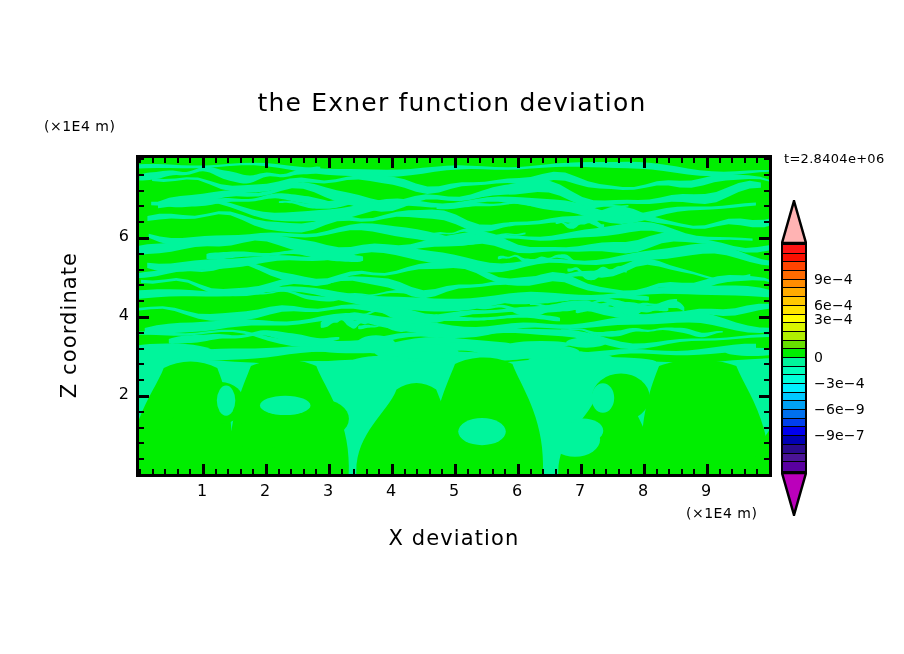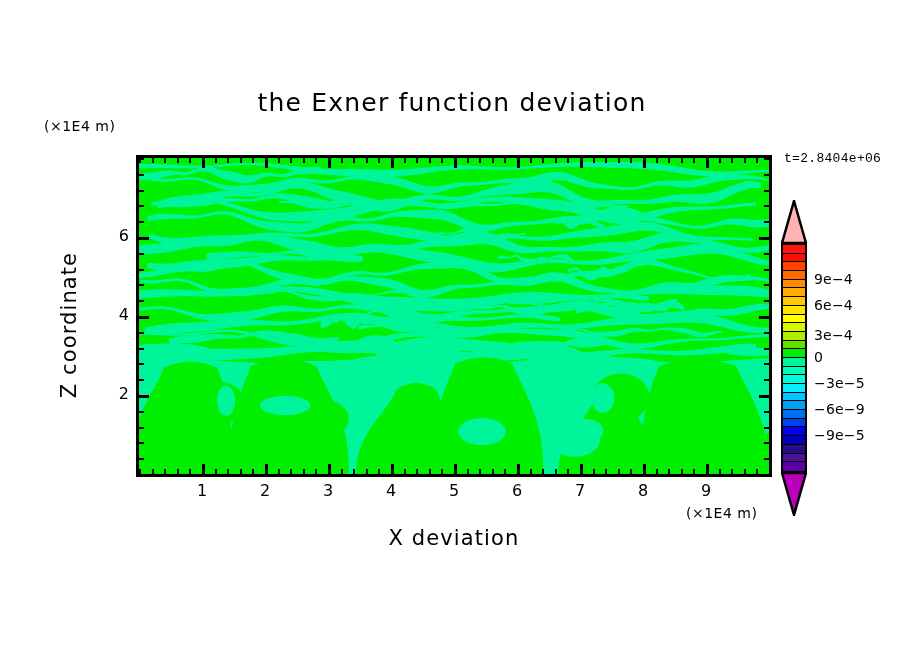--- a/index.html
+++ b/index.html
@@ -8,21 +8,21 @@
 
   .abs{position:absolute;}
 
   
   #plot-title{
     left:0;top:88px;width:904px;text-align:center;
     font-size:25px;letter-spacing:1.2px;font-weight:400;
   }
   #yunit{left:44px;top:118px;font-size:14px;letter-spacing:.5px;}
   #xunit{left:686px;top:505px;font-size:14px;letter-spacing:.5px;}
-  #timestamp{left:784px;top:151px;font-size:13px;letter-spacing:.3px;font-family:Liberation Mono, monospace;}
+  #timestamp{left:784px;top:151px;font-size:13px;letter-spacing:.3px;}
 
   #xaxis-title{
     left:136px;top:526px;width:636px;text-align:center;
     font-size:21px;letter-spacing:1.1px;
   }
   #yaxis-title{
     left:-41px;top:313px;width:220px;text-align:center;
     font-size:21px;letter-spacing:1.1px;
     transform:rotate(-90deg);transform-origin:center center;
   }
@@ -360,18 +360,18 @@
       <div class="cb-band" style="background: rgb(75, 20, 150); height: 3.84615%;"></div>
       <div class="cb-band" style="background: rgb(90, 0, 160); height: 3.84615%;"></div>
     </div>
   <svg id="cb-bot-arrow" viewBox="0 0 26 44" preserveAspectRatio="none">
       <polygon points="13,43 1,1 25,1" fill="#bb00bb" stroke="#000" stroke-width="2.5"></polygon>
     </svg>
 </div>
 <div id="cb-label-layer">
     <div class="cb-lab" style="top: 270.769px;">9e−4</div>
     <div class="cb-lab" style="top: 296.846px;">6e−4</div>
-    <div class="cb-lab" style="top: 327px;">3e−4</div>
+    <div class="cb-lab" style="top: 311px;">3e−4</div>
     <div class="cb-lab" style="top: 349px;">0</div>
-    <div class="cb-lab" style="top: 375.077px;">−3e−5</div>
+    <div class="cb-lab" style="top: 375.077px;">−3e−4</div>
     <div class="cb-lab" style="top: 401.154px;">−6e−9</div>
-    <div class="cb-lab" style="top: 427.231px;">−9e−5</div>
+    <div class="cb-lab" style="top: 427.231px;">−9e−7</div>
   </div>
 
 </body></html>

